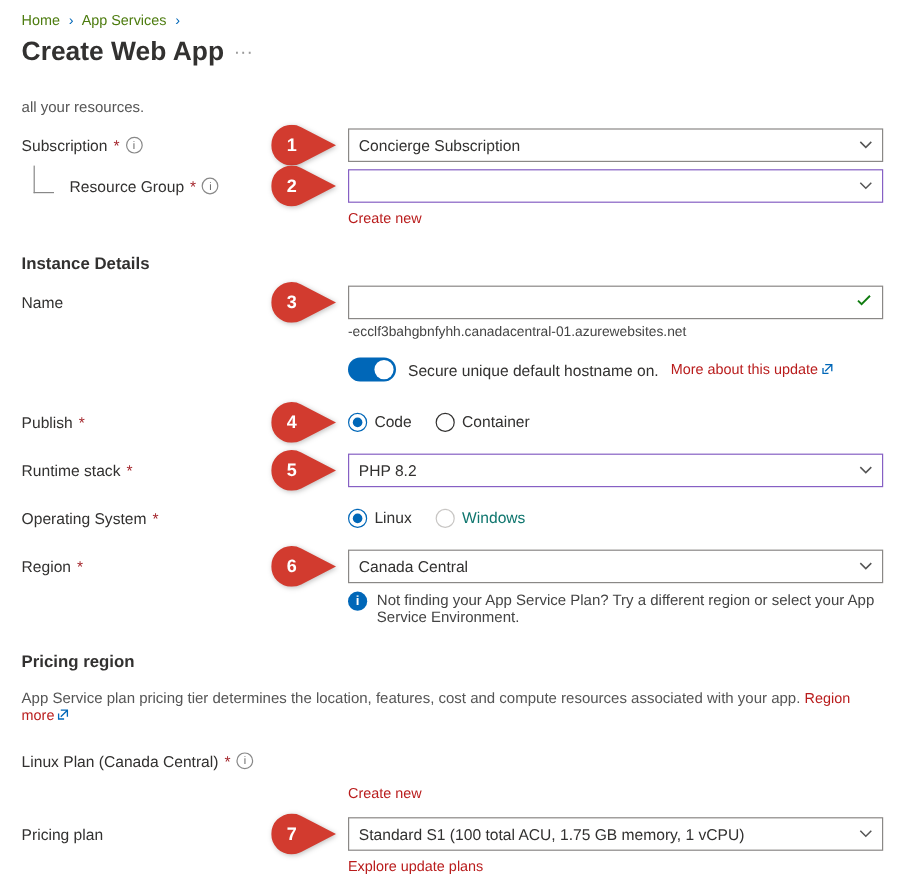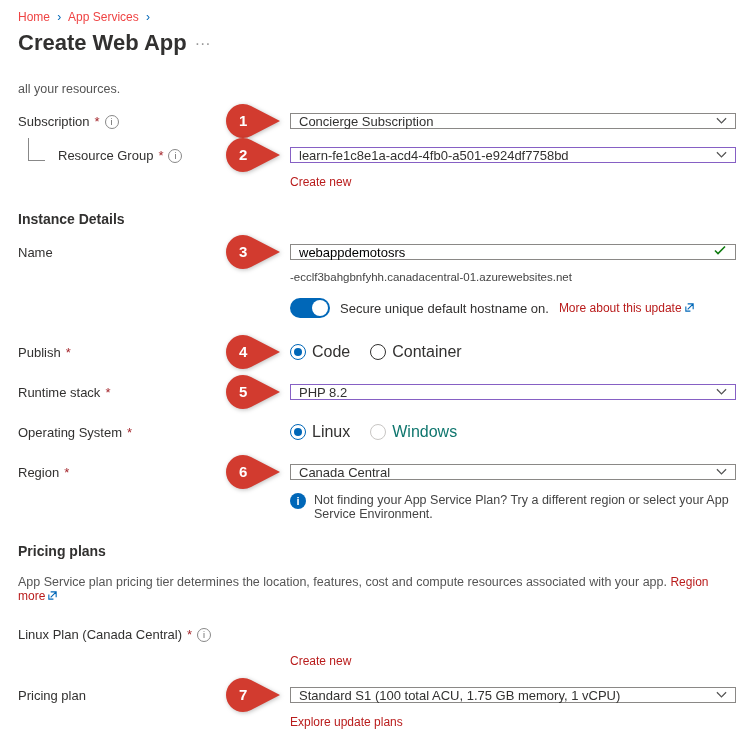--- a/index.html
+++ b/index.html
@@ -5,58 +5,58 @@
 * { box-sizing: border-box; margin: 0; padding: 0; }
 body {
   font-family: "Segoe UI", -apple-system, sans-serif;
   font-size: 13px;
   color: #323130;
   background: #fff;
   padding: 10px 18px 30px 18px;
   width: 754px;
 }
 .breadcrumb { font-size: 12px; margin-bottom: 6px; }
-.breadcrumb a { color: #ef4444; text-decoration: none; }
+.breadcrumb a { color: #4d7c0f; text-decoration: none; }
 .breadcrumb-sep { color: #0067b8; margin: 0 4px; }
 h1 { font-size: 22px; font-weight: 600; margin-bottom: 26px; }
 .ellipsis { color: #999; font-weight: normal; margin-left: 8px; font-size: 16px; vertical-align: middle;}
 .sec-text { font-size: 12.5px; color: #555; margin-bottom: 10px; margin-top: 16px; }
 .row { display: flex; align-items: center; margin-bottom: 4px; min-height: 30px; position: relative; }
-.label-col { width: 272px; flex: 0 0 272px; font-size: 13px; color: #323130; display: flex; align-items: flex-end; gap: 5px; }
+.label-col { width: 272px; flex: 0 0 272px; font-size: 13px; color: #323130; display: flex; align-items: flex-start; gap: 5px; }
 .label-col.indent { padding-left: 40px; position: relative;}
 .label-col.indent::before {
   content: ""; position: absolute; left: 10px; top: -10px; width: 16px; height: 22px;
   border-left: 1px solid #888; border-bottom: 1px solid #888;
 }
 .req { color: #a4262c; }
 .info-icon { display:inline-flex; width:14px; height:14px; border:1px solid #888; border-radius:50%; align-items:center; justify-content:center; font-size:9px; color:#666; cursor: default;}
 .field-col { flex: 1; position: relative; }
 .select-box, .input-box {
   width: 100%; border: 1px solid #8a8886; background:#fff; padding: 5px 26px 5px 8px;
   font-size: 13px; font-family: inherit; position: relative;
   display: flex; align-items: center; justify-content: space-between; cursor: pointer;
-  height: 16px;
+  height: 28px;
 }
 .select-box.purple { border-color: #8660c4; }
 .chev { position:absolute; right:8px; top:50%; transform:translateY(-50%); pointer-events:none; }
 .chev svg { width:11px; height:11px; display:block; }
 .check-ok { position:absolute; right:8px; top:50%; transform:translateY(-50%); color:#107c10; }
 .link { color:#b91c1c; font-size:12px; cursor:pointer; }
 .sublink-row { margin-left: 272px; margin-top: 2px; margin-bottom: 12px;}
 .subtext-row { margin-left: 272px; font-size: 11.5px; color: #444; padding-right:2px; margin-top:2px; margin-bottom:10px;}
 .section-title { font-size: 14px; font-weight: 600; margin-top: 22px; margin-bottom: 10px; }
 .toggle {
   width: 40px; height: 20px; background:#0067b8; border-radius:10px; position:relative; cursor:pointer; flex-shrink:0;
 }
 .toggle::after { content:""; position:absolute; right:2px; top:2px; width:16px; height:16px; background:#fff; border-radius:50%; }
 .toggle-row { display:flex; align-items:center; gap:10px; font-size:13px;}
 .ext-icon { display:inline-block; margin-left:2px; }
 .ext-icon svg { width:11px; height:11px; vertical-align: -1px;}
 .radio-group { display:flex; gap:20px; align-items:center; }
-.radio { display:flex; align-items:center; gap:6px; cursor:pointer; font-size:16px;}
+.radio { display:flex; gap:6px; cursor:pointer; font-size:13px;}
 .radio .circle { width:16px; height:16px; border:1px solid #323130; border-radius:50%; display:flex; align-items:center; justify-content:center;}
 .radio.selected .circle { border-color:#0067b8; }
 .radio.selected .circle::after { content:""; width:8px; height:8px; background:#0067b8; border-radius:50%; }
 .radio.disabled { color:#0f766e; cursor:default;}
 .radio.disabled .circle { border-color:#c8c6c4;}
 .note-row { margin-left:272px; display:flex; gap:8px; font-size:12.5px; color:#444; margin-top:6px; margin-bottom:14px; align-items:flex-start;}
 .note-icon { flex-shrink:0; width:16px; height:16px; background:#0067b8; color:#fff; border-radius:50%; display:flex; align-items:center; justify-content:center; font-size:11px; font-weight:600;}
 .callout {
   position:absolute; left:-64px; top:50%; transform:translateY(-50%);
   width:54px; height:34px; pointer-events:none; z-index:5;
@@ -114,21 +114,20 @@
     <span class="info-icon">i</span>
   </div>
   <div class="field-col">
     <div class="callout">
       <svg viewBox="0 0 54 34">
           <path fill="#d23b2f" d="M17 0a17 17 0 1 0 0 34 17 17 0 0 0 8-2L54 17 25 2a17 17 0 0 0-8-2z"></path>
           <text x="13" y="22" class="num">2</text>
         </svg>
     </div>
     <div class="select-box purple">
-      <span>learn-fe1c8e1a-acd4-4fb0-a501-e924df7758bd</span>
       <span class="chev">
           <svg viewBox="0 0 12 12">
             <path d="M1 3l5 5 5-5" stroke="#555" fill="none" stroke-width="1.4"></path>
           </svg>
         </span>
     </div>
   </div>
 </div>
 <div class="sublink-row"><span class="link">Create new</span></div>
 
@@ -137,21 +136,20 @@
 <div class="row">
   <div class="label-col">Name</div>
   <div class="field-col">
     <div class="callout">
       <svg viewBox="0 0 54 34">
           <path fill="#d23b2f" d="M17 0a17 17 0 1 0 0 34 17 17 0 0 0 8-2L54 17 25 2a17 17 0 0 0-8-2z"></path>
           <text x="13" y="22" class="num">3</text>
         </svg>
     </div>
     <div class="select-box" style="cursor:text;">
-      <input class="plain" value="webappdemotosrs" style="">
       <span class="check-ok"><svg width="14" height="14" viewBox="0 0 14 14">
             <path d="M2 7l3 3 7-7" stroke="#107c10" fill="none" stroke-width="1.6"></path>
           </svg></span>
     </div>
   </div>
 </div>
 <div class="subtext-row">-ecclf3bahgbnfyhh.canadacentral-01.azurewebsites.net</div>
 
 <div class="row" style="margin-bottom:14px;">
   <div class="label-col"></div>
@@ -256,21 +254,21 @@
           </svg>
         </span>
     </div>
   </div>
 </div>
 <div class="note-row">
   <div class="note-icon">i</div>
   <div>Not finding your App Service Plan? Try a different region or select your App Service Environment.</div>
 </div>
 
-<div class="section-title">Pricing plans</div>
+<div class="section-title">Pricing region</div>
 <div class="sec-text">
   <span>App Service plan pricing tier determines the location, features, cost and compute resources associated with your app.</span>
   <span class="link">
     <span>Region more</span><span class="ext-icon"><svg viewBox="0 0 12 12">
           <path d="M4 2h6v6M10 2L4 8M2 5v5h5" stroke="#0067b8" fill="none" stroke-width="1.2"></path>
         </svg></span>
   </span>
 </div>
 <div class="spacer"></div>
 

